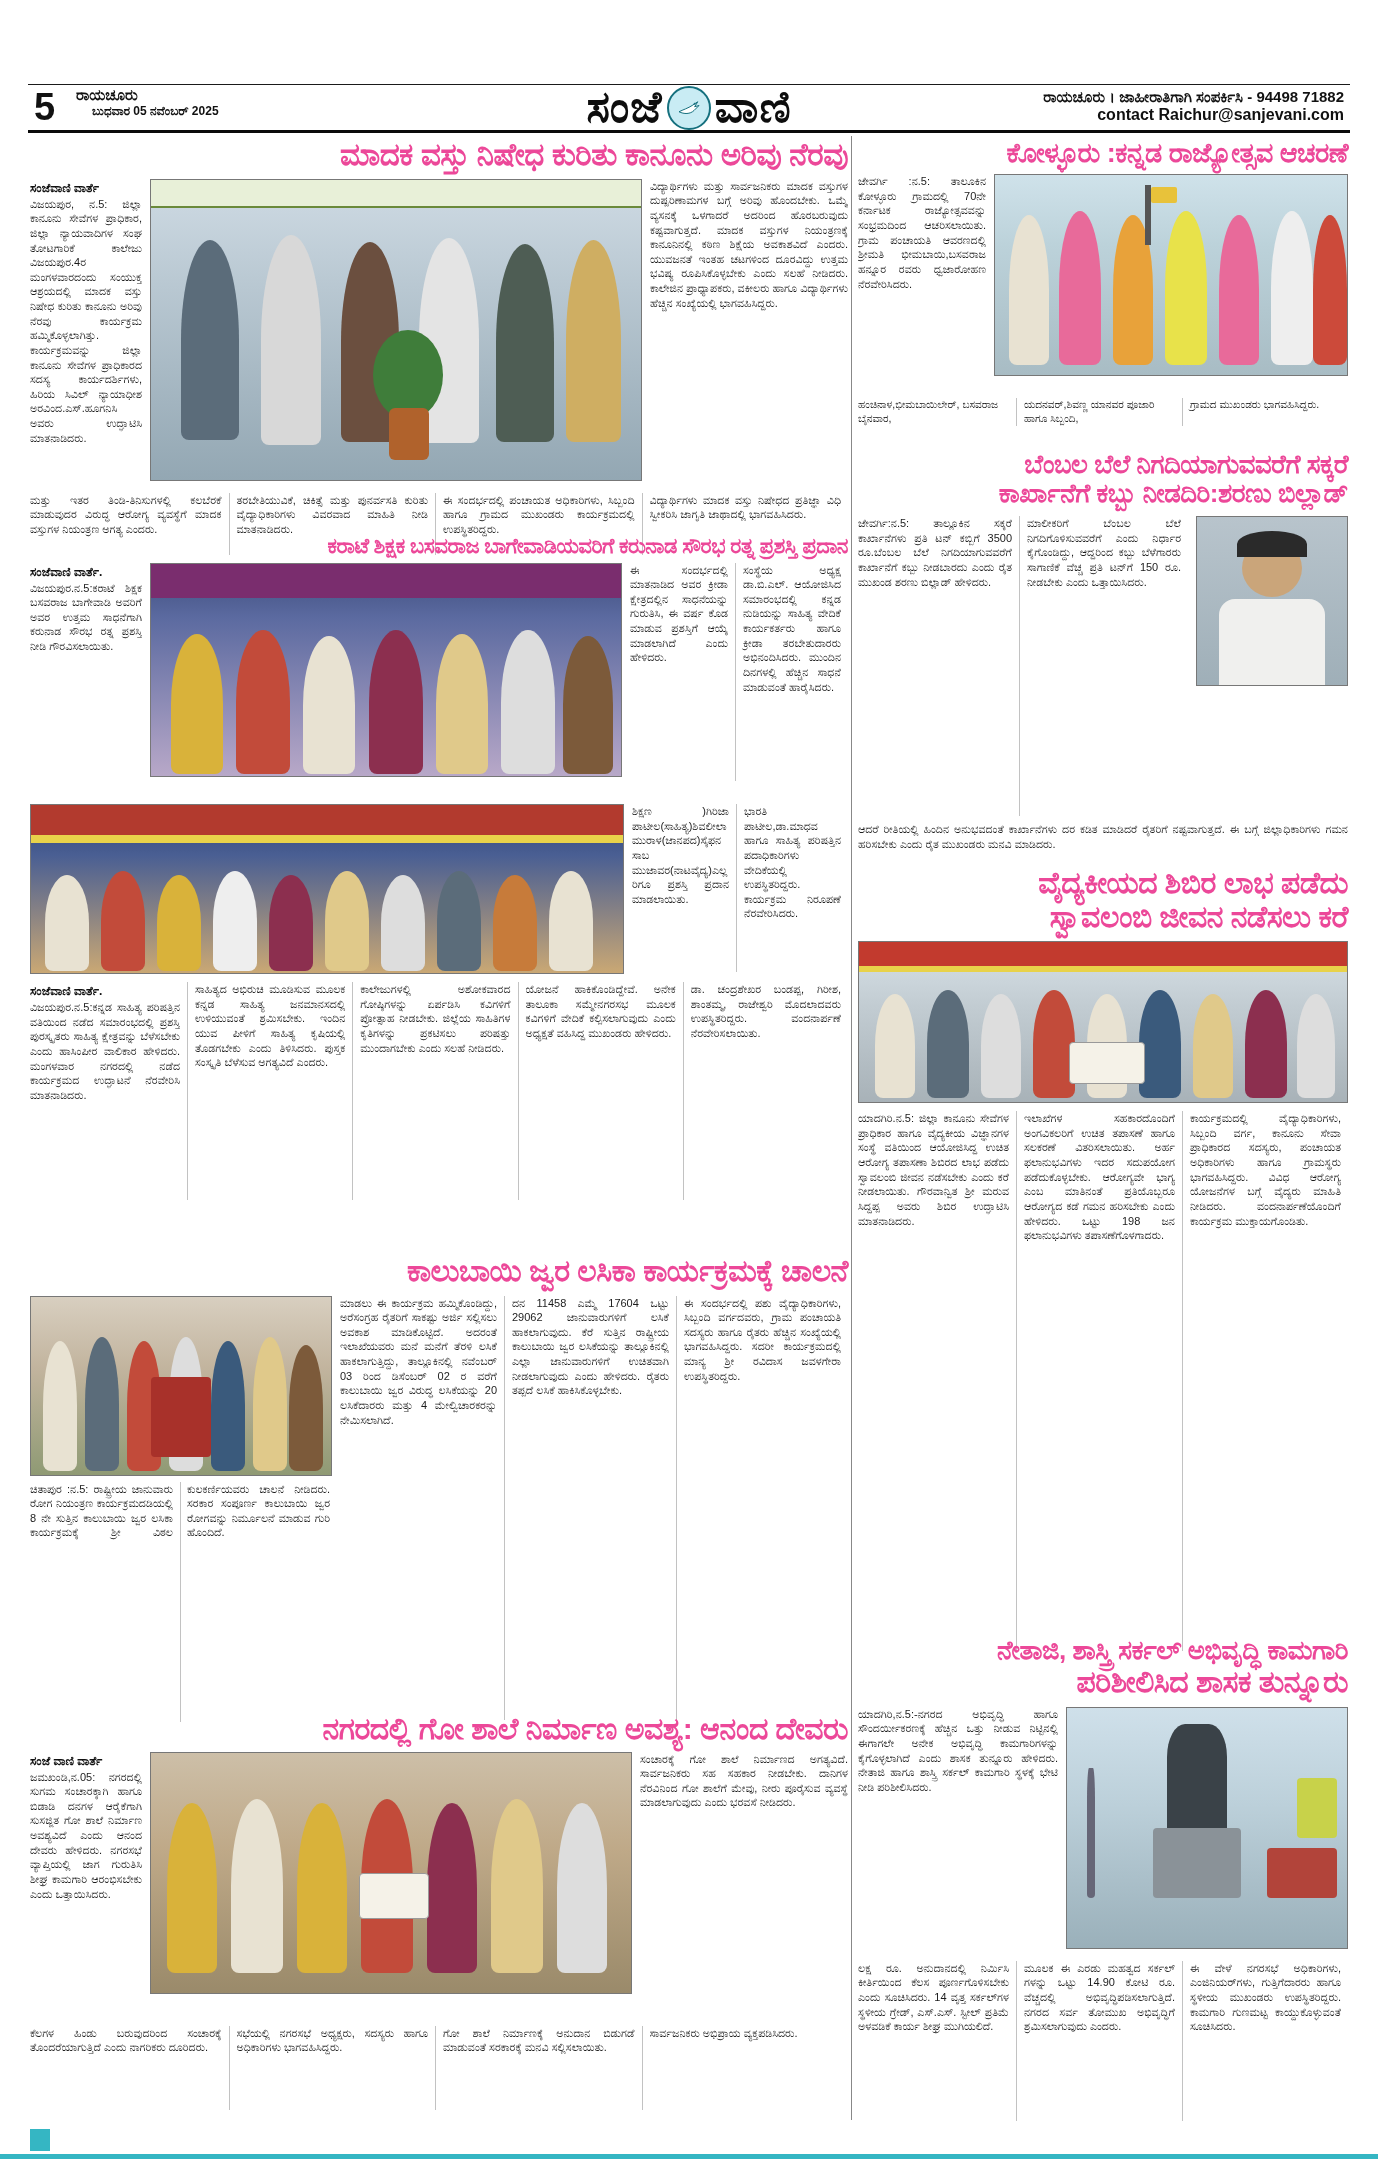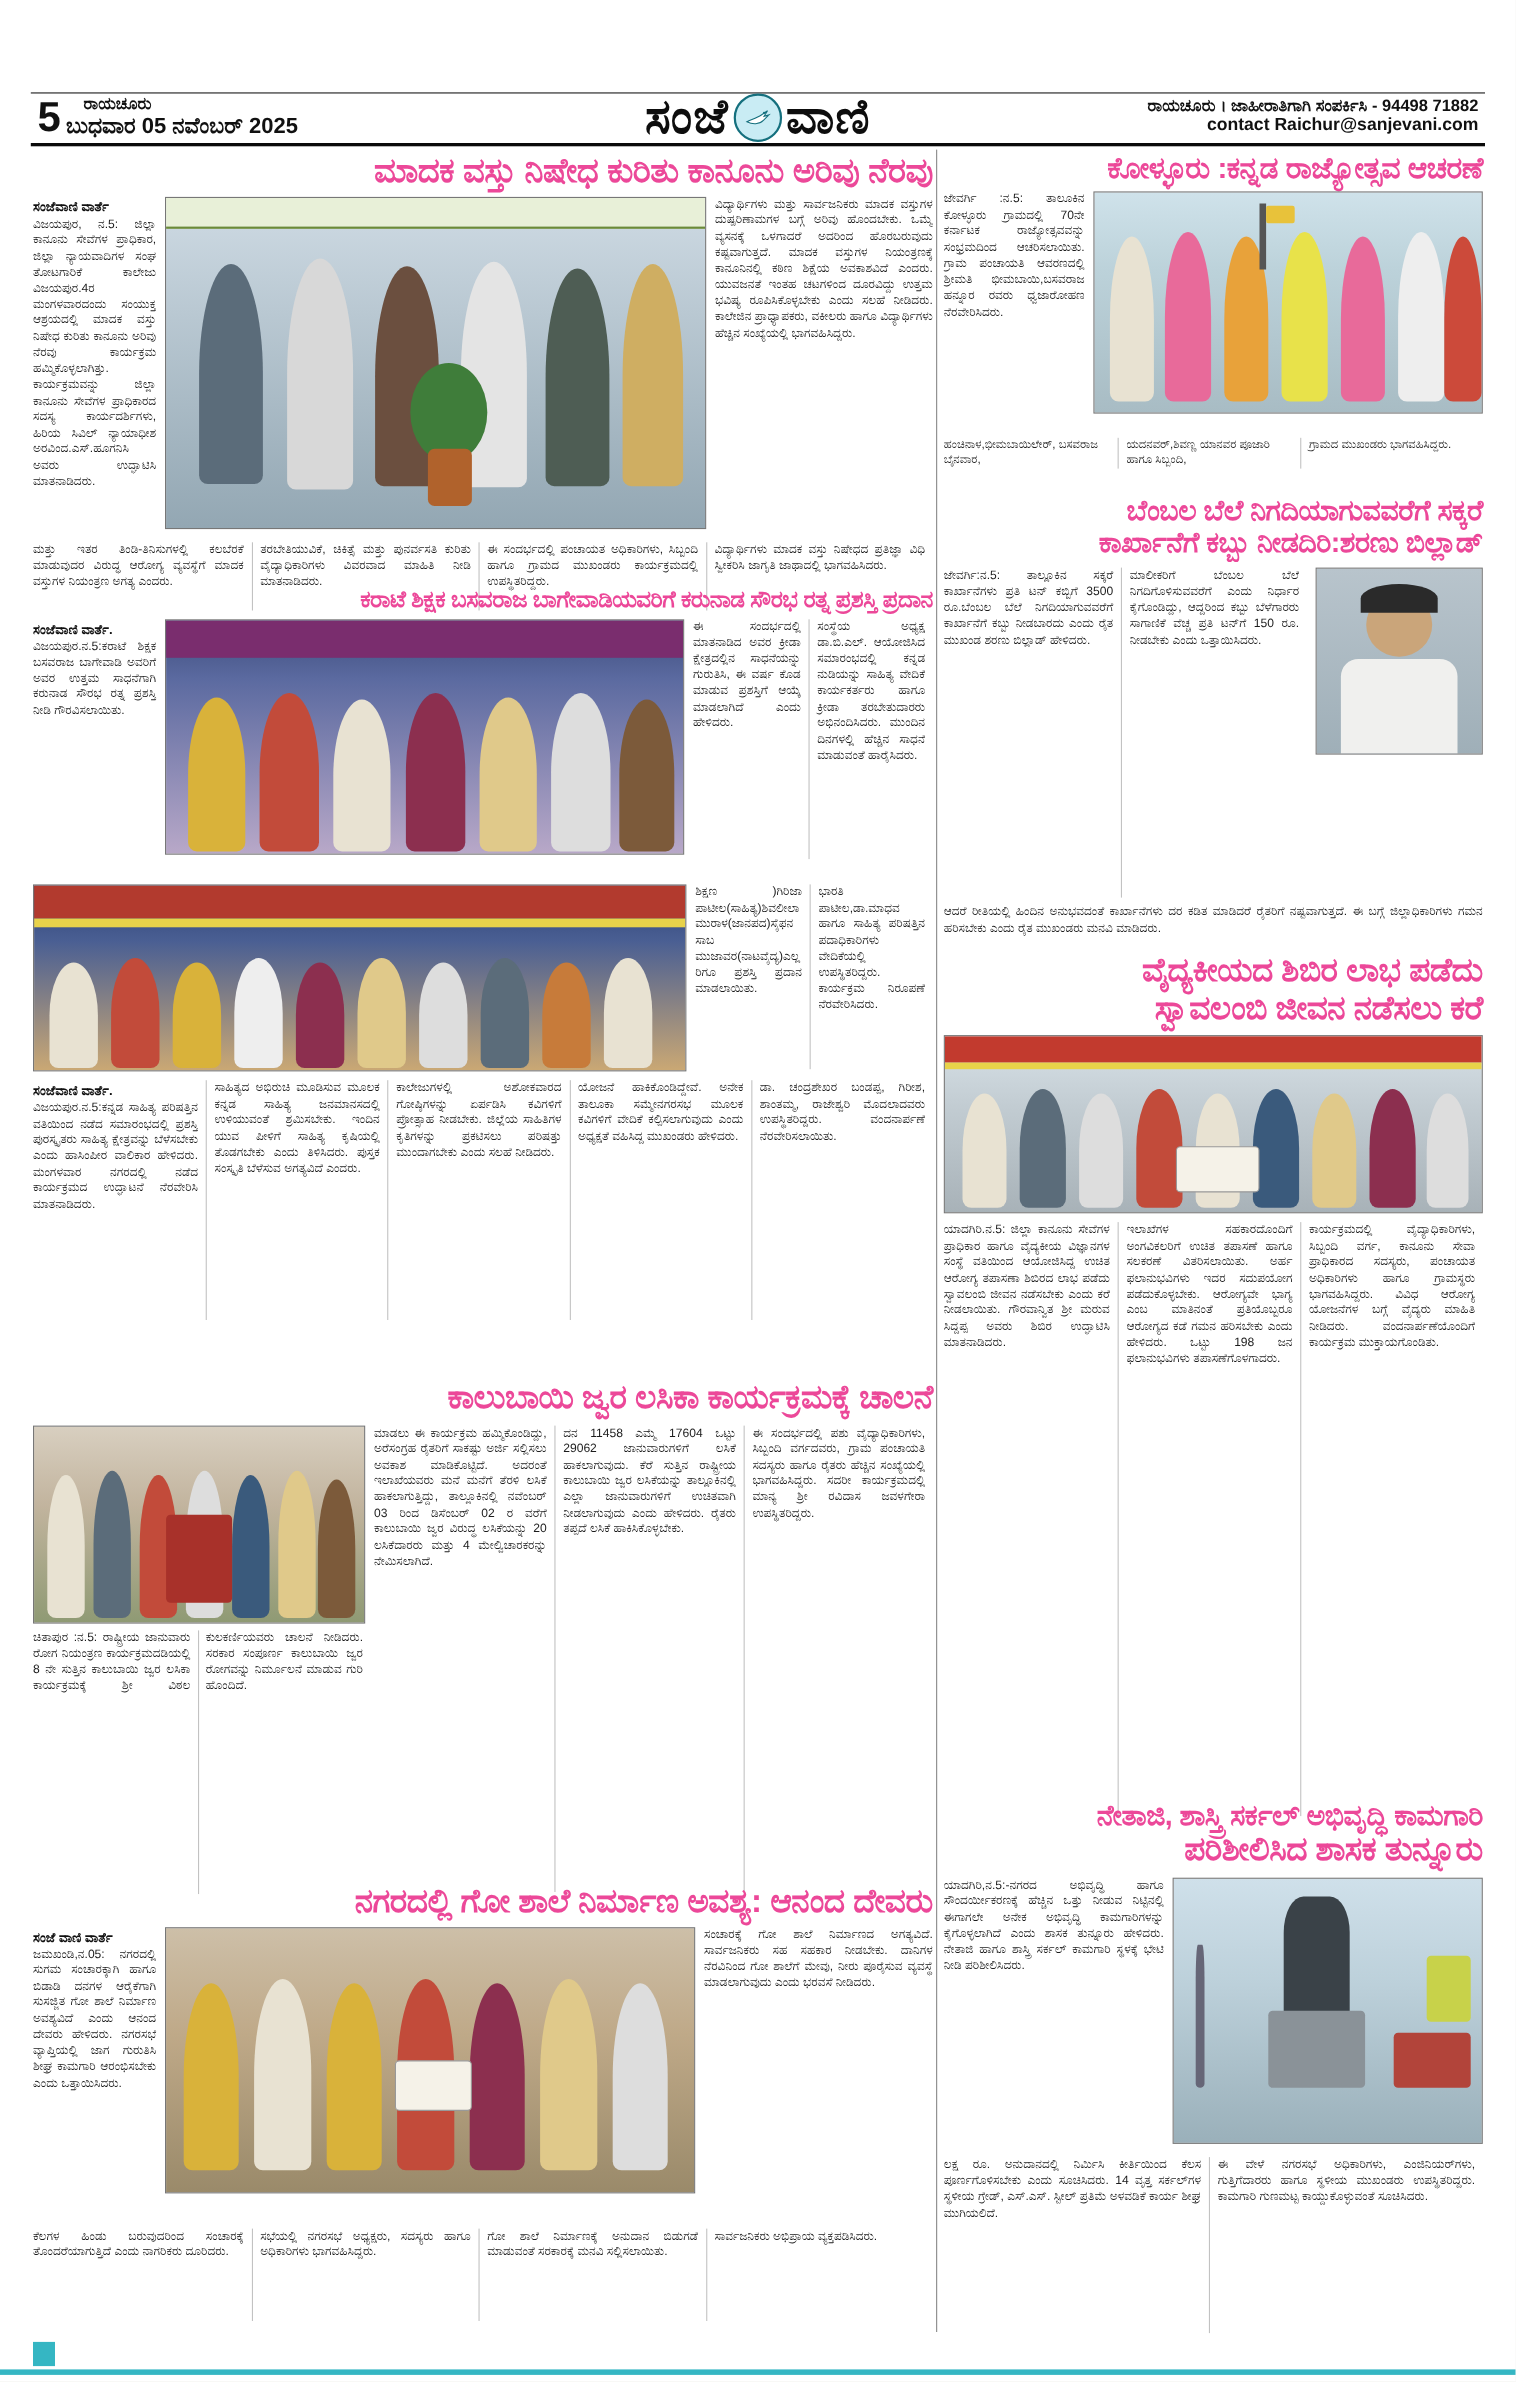--- a/index.html
+++ b/index.html
@@ -3,21 +3,21 @@
 <meta charset="utf-8">
 <style>
   html,body{margin:0;padding:0;background:#f3f3f0;}
   .page{position:relative;width:1378px;height:2165px;background:#ffffff;
         font-family:"Liberation Sans",sans-serif;color:#111;overflow:hidden;}
   
   .rule{position:absolute;left:28px;right:28px;height:1px;background:#1a1a1a;}
   .rule-thick{position:absolute;left:28px;right:28px;height:3px;background:#0a0a0a;}
   .pagenum{position:absolute;left:34px;top:88px;font-size:38px;font-weight:bold;line-height:1;}
   .edition{position:absolute;left:76px;top:86px;font-size:15px;font-weight:bold;}
-  .dateline{position:absolute;left:60px;top:104px;font-size:20px;font-weight:bold;}
+  .dateline{position:absolute;left:92px;top:104px;font-size:12px;font-weight:bold;}
   .masthead{position:absolute;left:0;right:0;top:82px;display:flex;justify-content:center;
             align-items:center;gap:4px;pointer-events:none;}
   .masthead .mtxt{font-size:44px;font-weight:bold;letter-spacing:1px;color:#0d0d0d;}
   .dove-circle{width:40px;height:40px;border-radius:50%;background:#c9ecf4;border:2px solid #15707e;
                display:flex;align-items:center;justify-content:center;}
   .contact{position:absolute;right:34px;top:88px;text-align:right;}
   .contact .c1{font-size:15px;font-weight:bold;}
   .contact .c2{font-size:16px;font-weight:bold;}
   
   .vdivider{position:absolute;width:1px;background:#888;}
@@ -279,19 +279,20 @@
       <div class="photo" style="flex:1;height:240px;background:linear-gradient(180deg,#cfe0ea 0%,#bcd0da 40%,#9ab0ba 100%)">
         <div class="fig" style="left:100px;top:16px;width:60px;height:110px;background:#3a4248;border-radius:30% 30% 4px 4px"></div>
         <div class="fig" style="left:86px;top:120px;width:88px;height:70px;background:#8a9298;border-radius:4px"></div>
         <div class="fig" style="left:20px;top:60px;width:8px;height:130px;background:#667"></div>
         <div class="fig" style="left:230px;top:70px;width:40px;height:60px;background:#c8d24a;border-radius:4px"></div>
         <div class="fig" style="left:200px;top:140px;width:70px;height:50px;background:#b2443a;border-radius:4px"></div>
       </div>
     </div>
     <div class="cols" style="margin-top:8px">
       <div class="col bt" style="height:160px">ಲಕ್ಷ ರೂ. ಅನುದಾನದಲ್ಲಿ ನಿರ್ಮಿಸಿ ಕೀರ್ತಿಯಿಂದ ಕೆಲಸ ಪೂರ್ಣಗೊಳಿಸಬೇಕು ಎಂದು ಸೂಚಿಸಿದರು. 14 ವೃತ್ತ ಸರ್ಕಲ್‌ಗಳ ಸ್ಥಳೀಯ ಗ್ರೇಡ್, ಎಸ್.ಎಸ್. ಸ್ಟೀಲ್ ಪ್ರತಿಮೆ ಅಳವಡಿಕೆ ಕಾರ್ಯ ಶೀಘ್ರ ಮುಗಿಯಲಿದೆ.</div>
+      <div class="col bt" style="height:160px">ಮೂಲಕ ಈ ಎರಡು ಮಹತ್ವದ ಸರ್ಕಲ್ ಗಳನ್ನು ಒಟ್ಟು 14.90 ಕೋಟಿ ರೂ. ವೆಚ್ಚದಲ್ಲಿ ಅಭಿವೃದ್ಧಿಪಡಿಸಲಾಗುತ್ತಿದೆ. ನಗರದ ಸರ್ವ ತೋಮುಖ ಅಭಿವೃದ್ಧಿಗೆ ಶ್ರಮಿಸಲಾಗುವುದು ಎಂದರು.</div>
       <div class="col bt" style="height:160px">ಈ ವೇಳೆ ನಗರಸಭೆ ಅಧಿಕಾರಿಗಳು, ಎಂಜಿನಿಯರ್‌ಗಳು, ಗುತ್ತಿಗೆದಾರರು ಹಾಗೂ ಸ್ಥಳೀಯ ಮುಖಂಡರು ಉಪಸ್ಥಿತರಿದ್ದರು. ಕಾಮಗಾರಿ ಗುಣಮಟ್ಟ ಕಾಯ್ದುಕೊಳ್ಳುವಂತೆ ಸೂಚಿಸಿದರು.</div>
     </div>
   </div>
 
   <div class="teal-sq"></div>
   <div class="bottom-strip"></div>
 </div>
 
 </body></html>

